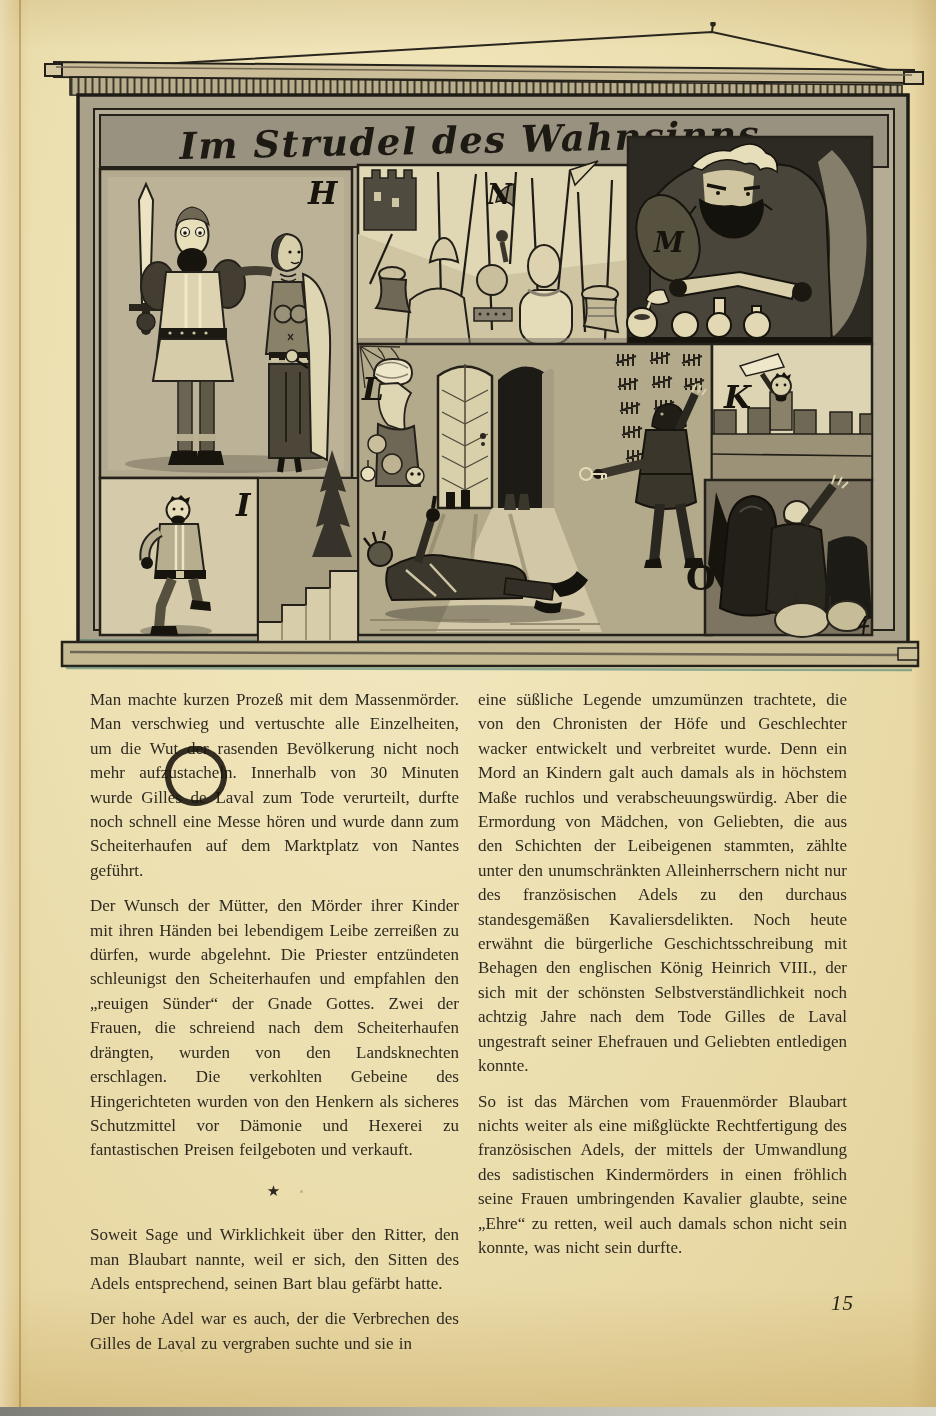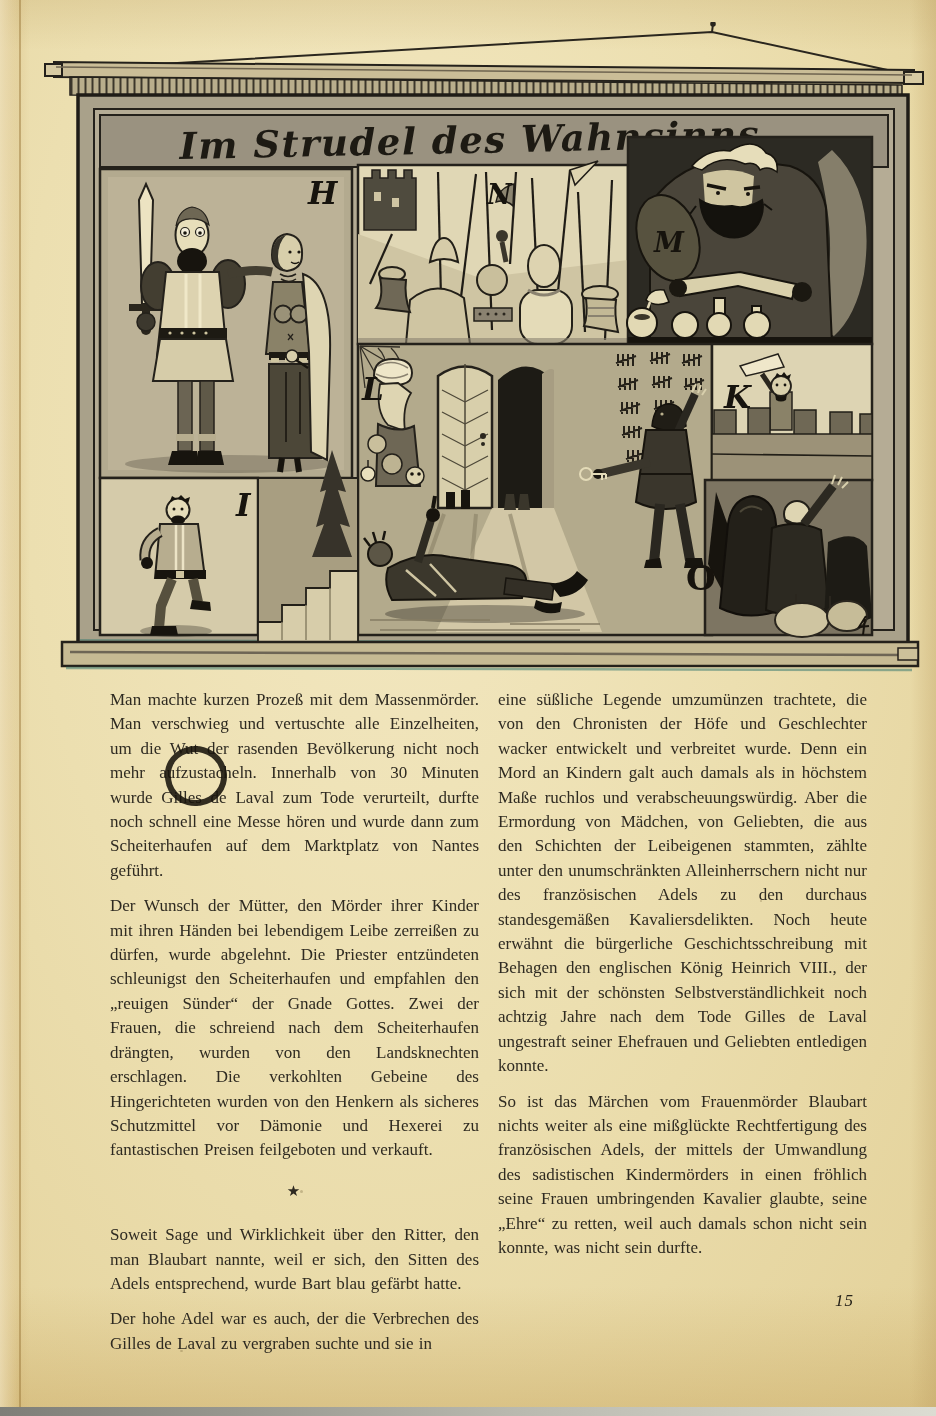--- a/index.html
+++ b/index.html
@@ -18,31 +18,31 @@
   .edge-highlight{position:absolute;left:0;top:0;width:18px;height:100%;
     background:linear-gradient(to right, rgba(250,242,214,.55), rgba(250,242,214,0));}
   .bottom-scan-edge{position:absolute;left:0;bottom:0;width:100%;height:9px;
     background:linear-gradient(to right,#7e7e78 0%,#97978f 25%,#b9b9af 55%,#dcdcd2 100%);}
   .scratch{position:absolute;left:268px;top:100px;width:74px;height:2px;
     background:#c06a35;opacity:.55;transform:rotate(14deg);border-radius:2px;}
   .speck{position:absolute;border-radius:50%;background:#7a6a42;opacity:.35;}
 
   .chart{position:absolute;left:40px;top:22px;width:890px;height:662px;}
 
-  .text-block{position:absolute;left:110px;top:688px;width:757px;display:flex;gap:19px;}
+  .text-block{position:absolute;left:90px;top:688px;width:757px;display:flex;gap:19px;}
   .col{width:369px;text-align:justify;font-size:17px;line-height:24.4px;
     color:#2e2a21;hyphens:manual;word-spacing:1px;}
   .col p{margin:0 0 11px 0;}
   .sep{text-align:center;font-size:15px;margin:16px 0 20px 0;letter-spacing:2px;}
 
   .ink-stamp{position:absolute;left:165px;top:746px;width:50px;height:48px;
     border:6px solid rgba(24,19,11,.88);border-radius:48% 52% 50% 50%;
     transform:rotate(-7deg);}
   .page-number{position:absolute;left:796px;top:1291px;width:58px;text-align:right;
-    font-style:italic;font-size:17px;color:#262219;letter-spacing:1px;}
+    font-style:italic;font-size:21px;color:#262219;letter-spacing:1px;}
 </style>
 </head>
 <body>
 
 <div class="page">
 
   <div class="edge-highlight"></div>
   <div class="edge-crease"></div>
   <div class="scratch"></div>
   <div class="speck" style="left:300px;top:1190px;width:3px;height:3px;"></div>
@@ -401,21 +401,21 @@
       <path d="M826,594 l-7,11 l10,-1 m-4,-7 l-2,16" stroke="#17130d" stroke-width="2" fill="none"></path>
     </g>
   </svg>
   </div>
 
   <div class="text-block">
     <div class="col">
       <p>Man machte kurzen Prozeß mit dem Massen­mörder. Man verschwieg und vertuschte alle Einzelheiten, um die Wut der rasenden Bevöl­kerung nicht noch mehr aufzustacheln. Innerhalb von 30 Minuten wurde Gilles de Laval zum Tode verurteilt, durfte noch schnell eine Messe hören und wurde dann zum Scheiterhaufen auf dem Marktplatz von Nantes geführt.</p>
       <p>Der Wunsch der Mütter, den Mörder ihrer Kinder mit ihren Händen bei lebendigem Leibe zerreißen zu dürfen, wurde abgelehnt. Die Priester entzündeten schleunigst den Scheiterhaufen und empfahlen den „reuigen Sünder“ der Gnade Gottes. Zwei der Frauen, die schreiend nach dem Scheiterhaufen drängten, wurden von den Lands­knechten erschlagen. Die verkohlten Gebeine des Hingerichteten wurden von den Henkern als sicheres Schutzmittel vor Dämonie und Hexerei zu fantastischen Preisen feilgeboten und verkauft.</p>
       <div class="sep">★</div>
-      <p>Soweit Sage und Wirklichkeit über den Ritter, den man Blaubart nannte, weil er sich, den Sitten des Adels entsprechend, wurde Bart blau gefärbt hatte.</p>
+      <p>Soweit Sage und Wirklichkeit über den Ritter, den man Blaubart nannte, weil er sich, den Sitten des Adels entsprechend, seinen Bart blau gefärbt hatte.</p>
       <p>Der hohe Adel war es auch, der die Verbrechen des Gilles de Laval zu vergraben suchte und sie in</p>
     </div>
     <div class="col">
       <p>eine süßliche Legende umzumünzen trachtete, die von den Chronisten der Höfe und Geschlechter wacker entwickelt und verbreitet wurde. Denn ein Mord an Kindern galt auch damals als in höchstem Maße ruchlos und verabscheuungs­würdig. Aber die Ermordung von Mädchen, von Geliebten, die aus den Schichten der Leibeigenen stammten, zählte unter den unumschränkten Alleinherrschern nicht nur des französischen Adels zu den durchaus standesgemäßen Kavaliers­delikten. Noch heute erwähnt die bürgerliche Ge­schichtsschreibung mit Behagen den englischen König Heinrich VIII., der sich mit der schönsten Selbstverständlichkeit noch achtzig Jahre nach dem Tode Gilles de Laval ungestraft seiner Ehe­frauen und Geliebten entledigen konnte.</p>
       <p>So ist das Märchen vom Frauenmörder Blaubart nichts weiter als eine mißglückte Rechtfertigung des französischen Adels, der mittels der Umwand­lung des sadistischen Kindermörders in einen fröhlich seine Frauen umbringenden Kavalier glaubte, seine „Ehre“ zu retten, weil auch damals schon nicht sein konnte, was nicht sein durfte.</p>
     </div>
   </div>
 
   <div class="ink-stamp"></div>
 

